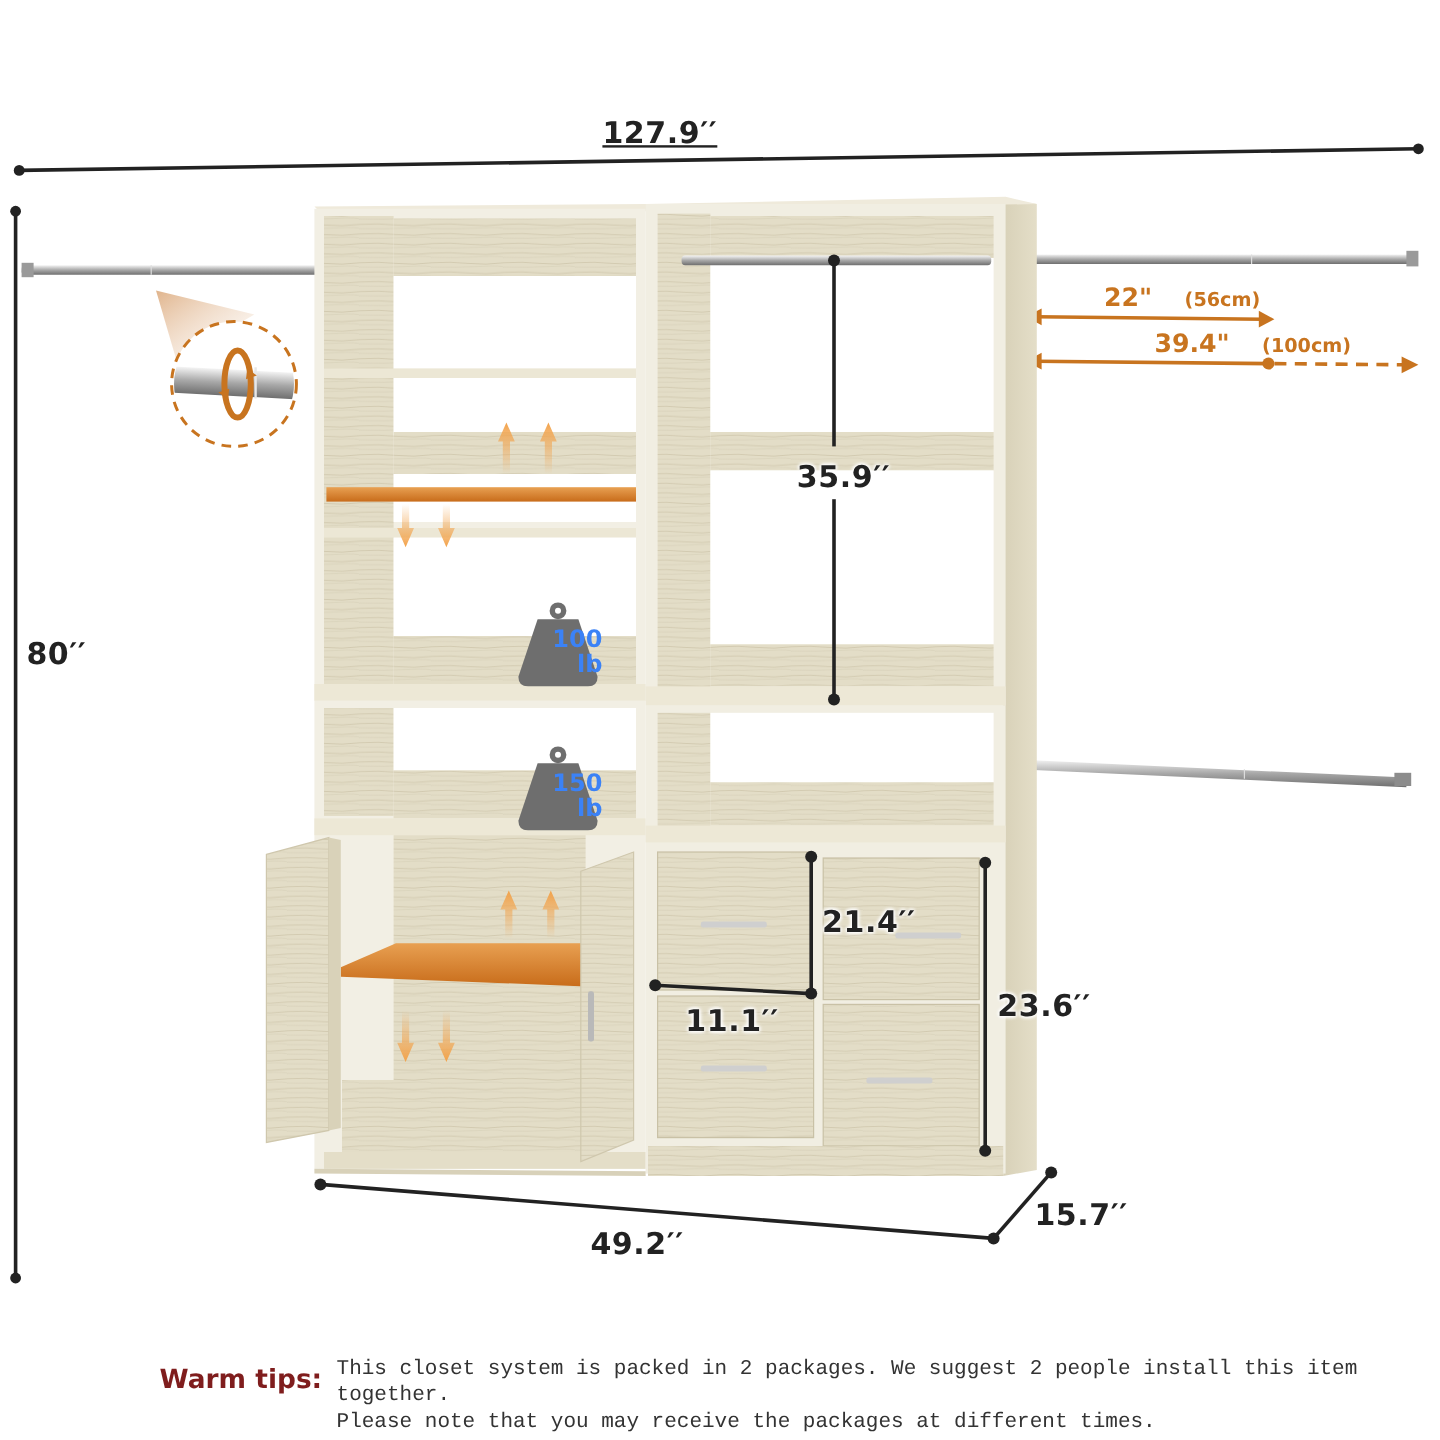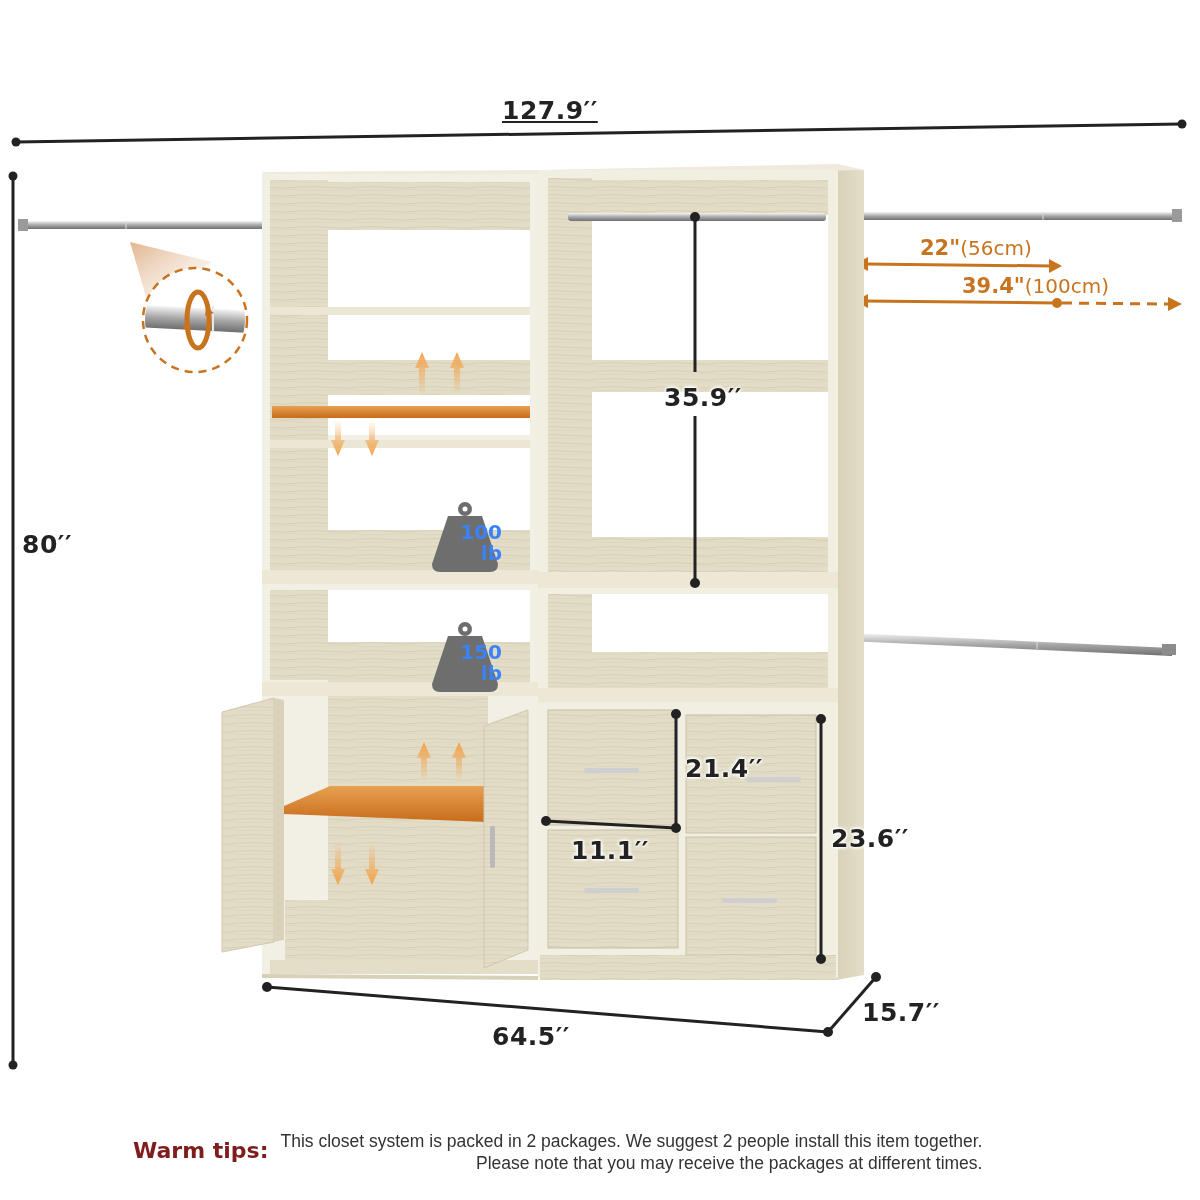--- a/index.html
+++ b/index.html
@@ -1,24 +1,24 @@
 <!DOCTYPE html>
 <html><head>
 <meta charset="utf-8">
 <style>
   html, body { margin: 0; padding: 0; background: #ffffff; }
   body { width: 1200px; height: 1200px; position: relative; overflow: hidden; font-family: "Liberation Sans", sans-serif; }
   .abs { position: absolute; }
   .dim { position: absolute; font-family: "DejaVu Sans", sans-serif; font-weight: bold; color: #222222; font-size: 25px; letter-spacing: 0.5px; white-space: nowrap; }
   .dim.halo { text-shadow: 0 0 3px #fff, 0 0 3px #fff, 0 0 4px #fff, 0 0 4px #fff; }
   .orange-label { position: absolute; font-family: "DejaVu Sans", sans-serif; font-weight: bold; color: #c8741f; font-size: 21px; white-space: nowrap; }
-  .orange-label .sub { font-weight: normal; font-size: 20px; }
+  .orange-label .sub { font-weight: bold; font-size: 16px; margin-left: 27px; }
   .tips { position: absolute; left: 133px; top: 1130px; display: flex; align-items: flex-start; }
   .tips-title { font-family: "DejaVu Sans", sans-serif; font-weight: bold; font-size: 22px; color: #7f1d1d; margin-top: 8px; margin-right: 12px; white-space: nowrap; }
-  .tips-body { font-family: Liberation Sans, sans-serif; font-size: 17.5px; color: #333; line-height: 22px; text-align: right; }
+  .tips-body { font-family: Liberation Mono, monospace; font-size: 17.5px; color: #333; line-height: 22px; }
   .weight { position: absolute; width: 74px; height: 72px; }
   .weight .wt-text { position: absolute; left: 0; right: 0; top: 22px; text-align: right; color: #3b82f6; font-family: "DejaVu Sans", sans-serif; font-weight: bold; font-size: 20px; line-height: 21px; }
 </style>
 </head>
 <body>
 
 <svg class="abs" style="left:0;top:0" width="1200" height="1200" viewBox="0 0 1200 1200">
   <defs>
     <linearGradient id="wood" x1="0" y1="0" x2="0" y2="1">
       <stop offset="0" stop-color="#e9e5d2"></stop>
@@ -240,21 +240,21 @@
   </svg>
   <div class="wt-text"><span>150</span><br><span>lb</span></div>
 </div>
 
 <div class="dim" style="left:502px;top:96px;text-decoration:underline;">127.9′′</div>
 <div class="dim" style="left:22px;top:530px;">80′′</div>
 <div class="dim halo" style="left:664px;top:383px;">35.9′′</div>
 <div class="dim halo" style="left:685px;top:754px;">21.4′′</div>
 <div class="dim halo" style="left:571px;top:836px;">11.1′′</div>
 <div class="dim halo" style="left:831px;top:824px;">23.6′′</div>
-<div class="dim" style="left:492px;top:1022px;">64.5′′</div>
+<div class="dim" style="left:492px;top:1022px;">49.2′′</div>
 <div class="dim" style="left:862px;top:998px;">15.7′′</div>
 
 <div class="orange-label" style="left:920px;top:236px;">
   <span>22"</span><span class="sub">(56cm)</span>
 </div>
 <div class="orange-label" style="left:962px;top:274px;">
   <span>39.4"</span><span class="sub">(100cm)</span>
 </div>
 
 <div class="tips">

